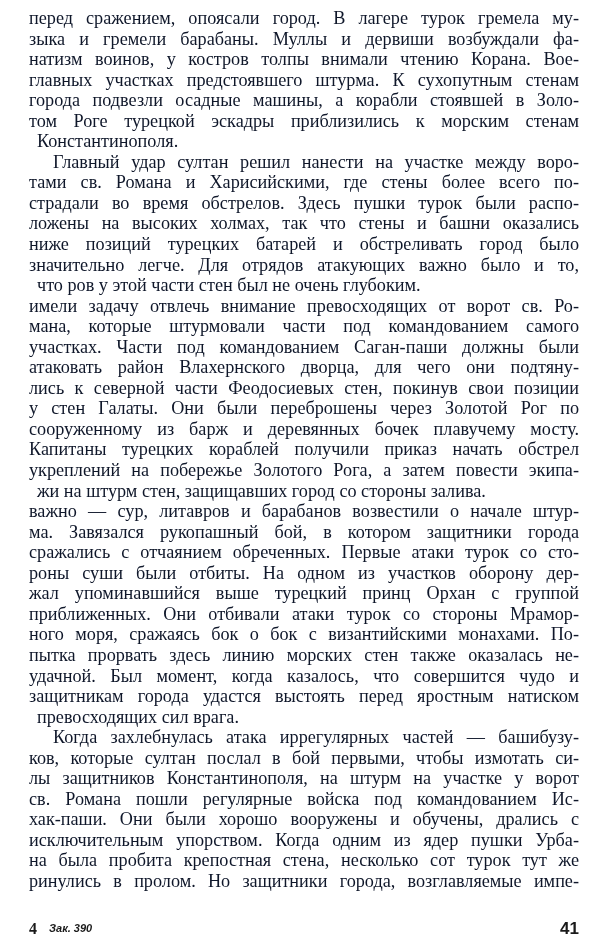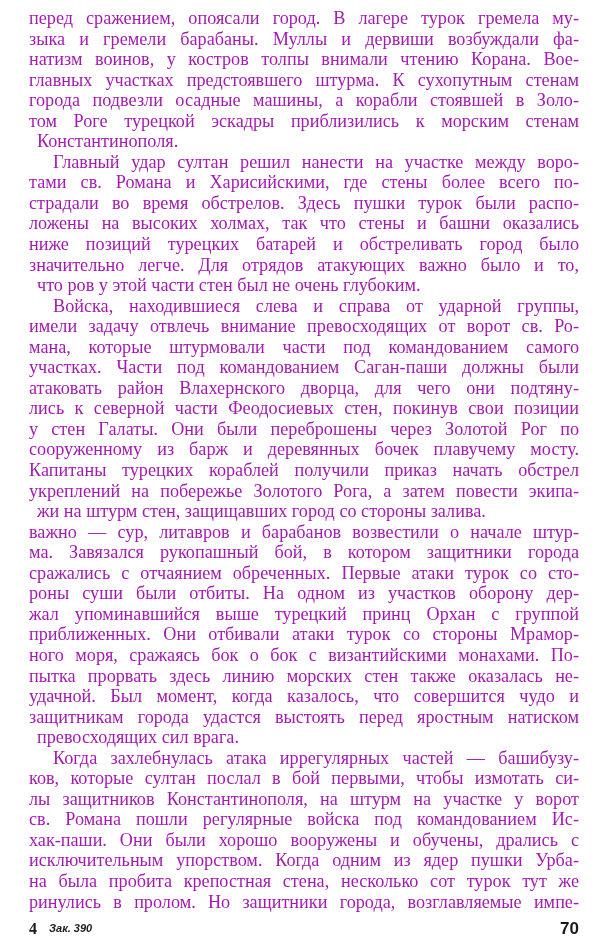--- a/index.html
+++ b/index.html
@@ -1,20 +1,20 @@
 <!DOCTYPE html>
 <html><head>
 <meta charset="utf-8">
 <style>
   html, body { margin: 0; padding: 0; background: #ffffff; }
   body { width: 600px; height: 952px; position: relative; overflow: hidden; }
   .page {
     position: absolute; left: 29px; top: 8px; width: 550px;
     font-family: "Liberation Serif", serif;
-    font-size: 18.2px; line-height: 20.55px; color: #a21caf;
+    font-size: 18.2px; line-height: 20.55px; color: #0f172a;
   }
   .line {
     display: block; white-space: nowrap; text-align: justify;
     text-align-last: justify; height: 20.55px; overflow: visible;
   }
   .line.last { text-align-last: left; margin-left: 8px; }
   .line.indent { padding-left: 24px; }
   .footer {
     position: absolute; left: 29px; top: 918px; width: 550px; height: 22px;
     font-family: "Liberation Sans", sans-serif; color: #1a1a1a;
@@ -39,21 +39,20 @@
     <div>
       <span class="line indent">Главный удар султан решил нанести на участке между воро-</span>
       <span class="line">тами св. Романа и Харисийскими, где стены  более  всего по-</span>
       <span class="line">страдали во время обстрелов. Здесь пушки турок были распо-</span>
       <span class="line">ложены на высоких холмах, так что стены и башни оказались</span>
       <span class="line">ниже позиций турецких батарей  и обстреливать  город  было</span>
       <span class="line">значительно легче. Для отрядов атакующих важно было и то,</span>
       <span class="line last">что ров у этой части стен был не очень глубоким.</span>
     </div>
     <div>
-      <span class="line indent">Войска, находившиеся слева и справа  от ударной  группы,</span>
       <span class="line">имели задачу отвлечь внимание превосходящих от ворот св. Ро-</span>
       <span class="line">мана, которые штурмовали части под  командованием  самого</span>
       <span class="line">участках. Части под командованием Саган-паши должны были</span>
       <span class="line">атаковать район Влахернского дворца, для  чего  они подтяну-</span>
       <span class="line">лись к северной части Феодосиевых стен, покинув свои позиции</span>
       <span class="line">у стен Галаты. Они были переброшены  через Золотой Рог по</span>
       <span class="line">сооруженному из барж и деревянных бочек плавучему мосту.</span>
       <span class="line">Капитаны турецких кораблей получили приказ начать обстрел</span>
       <span class="line">укреплений на побережье Золотого Рога, а затем повести экипа-</span>
       <span class="line last">жи на штурм стен, защищавших город со стороны залива.</span>
@@ -79,14 +78,14 @@
       <span class="line">хак-паши. Они были хорошо вооружены и обучены, дрались с</span>
       <span class="line">исключительным упорством. Когда одним из ядер пушки Урба-</span>
       <span class="line">на была пробита крепостная стена, несколько сот турок тут же</span>
       <span class="line">ринулись в пролом. Но защитники города, возглавляемые импе-</span>
     </div>
   </div>
 
 <div class="footer">
   <span class="sig-num">4</span>
   <span class="sig-order">Зак. 390</span>
-  <span class="page-num">70</span>
+  <span class="page-num">41</span>
 </div>
 
 </body></html>

